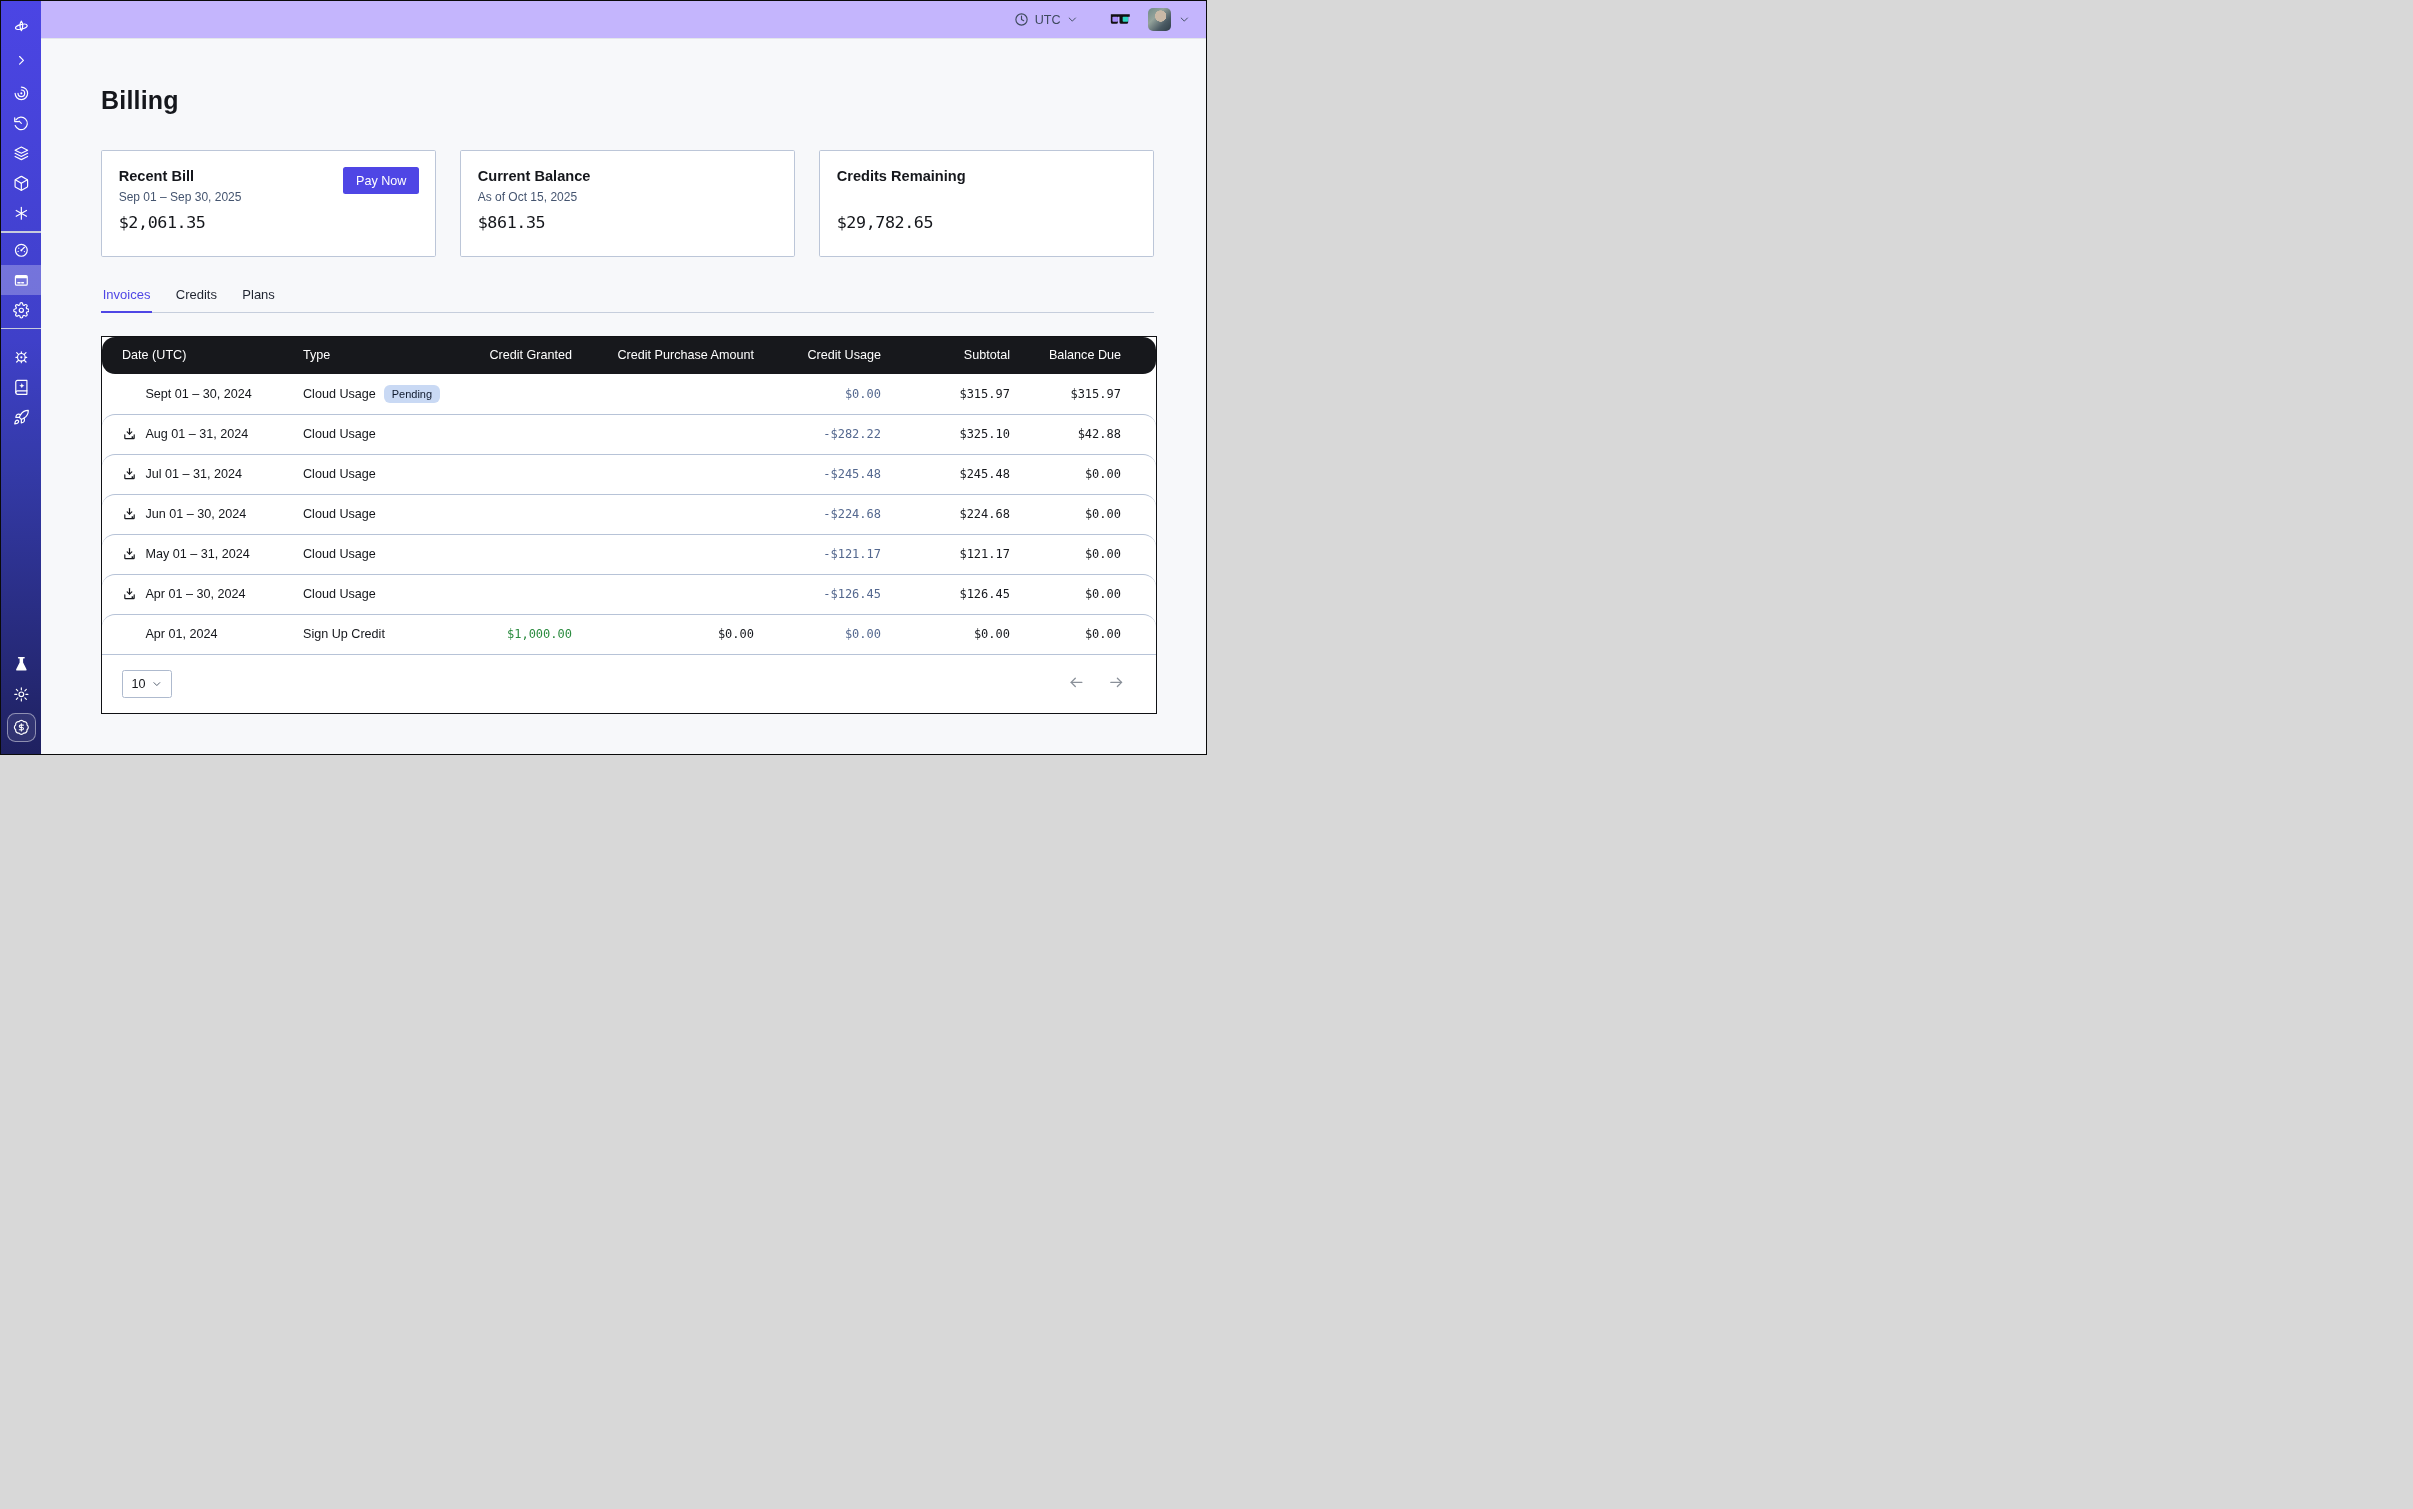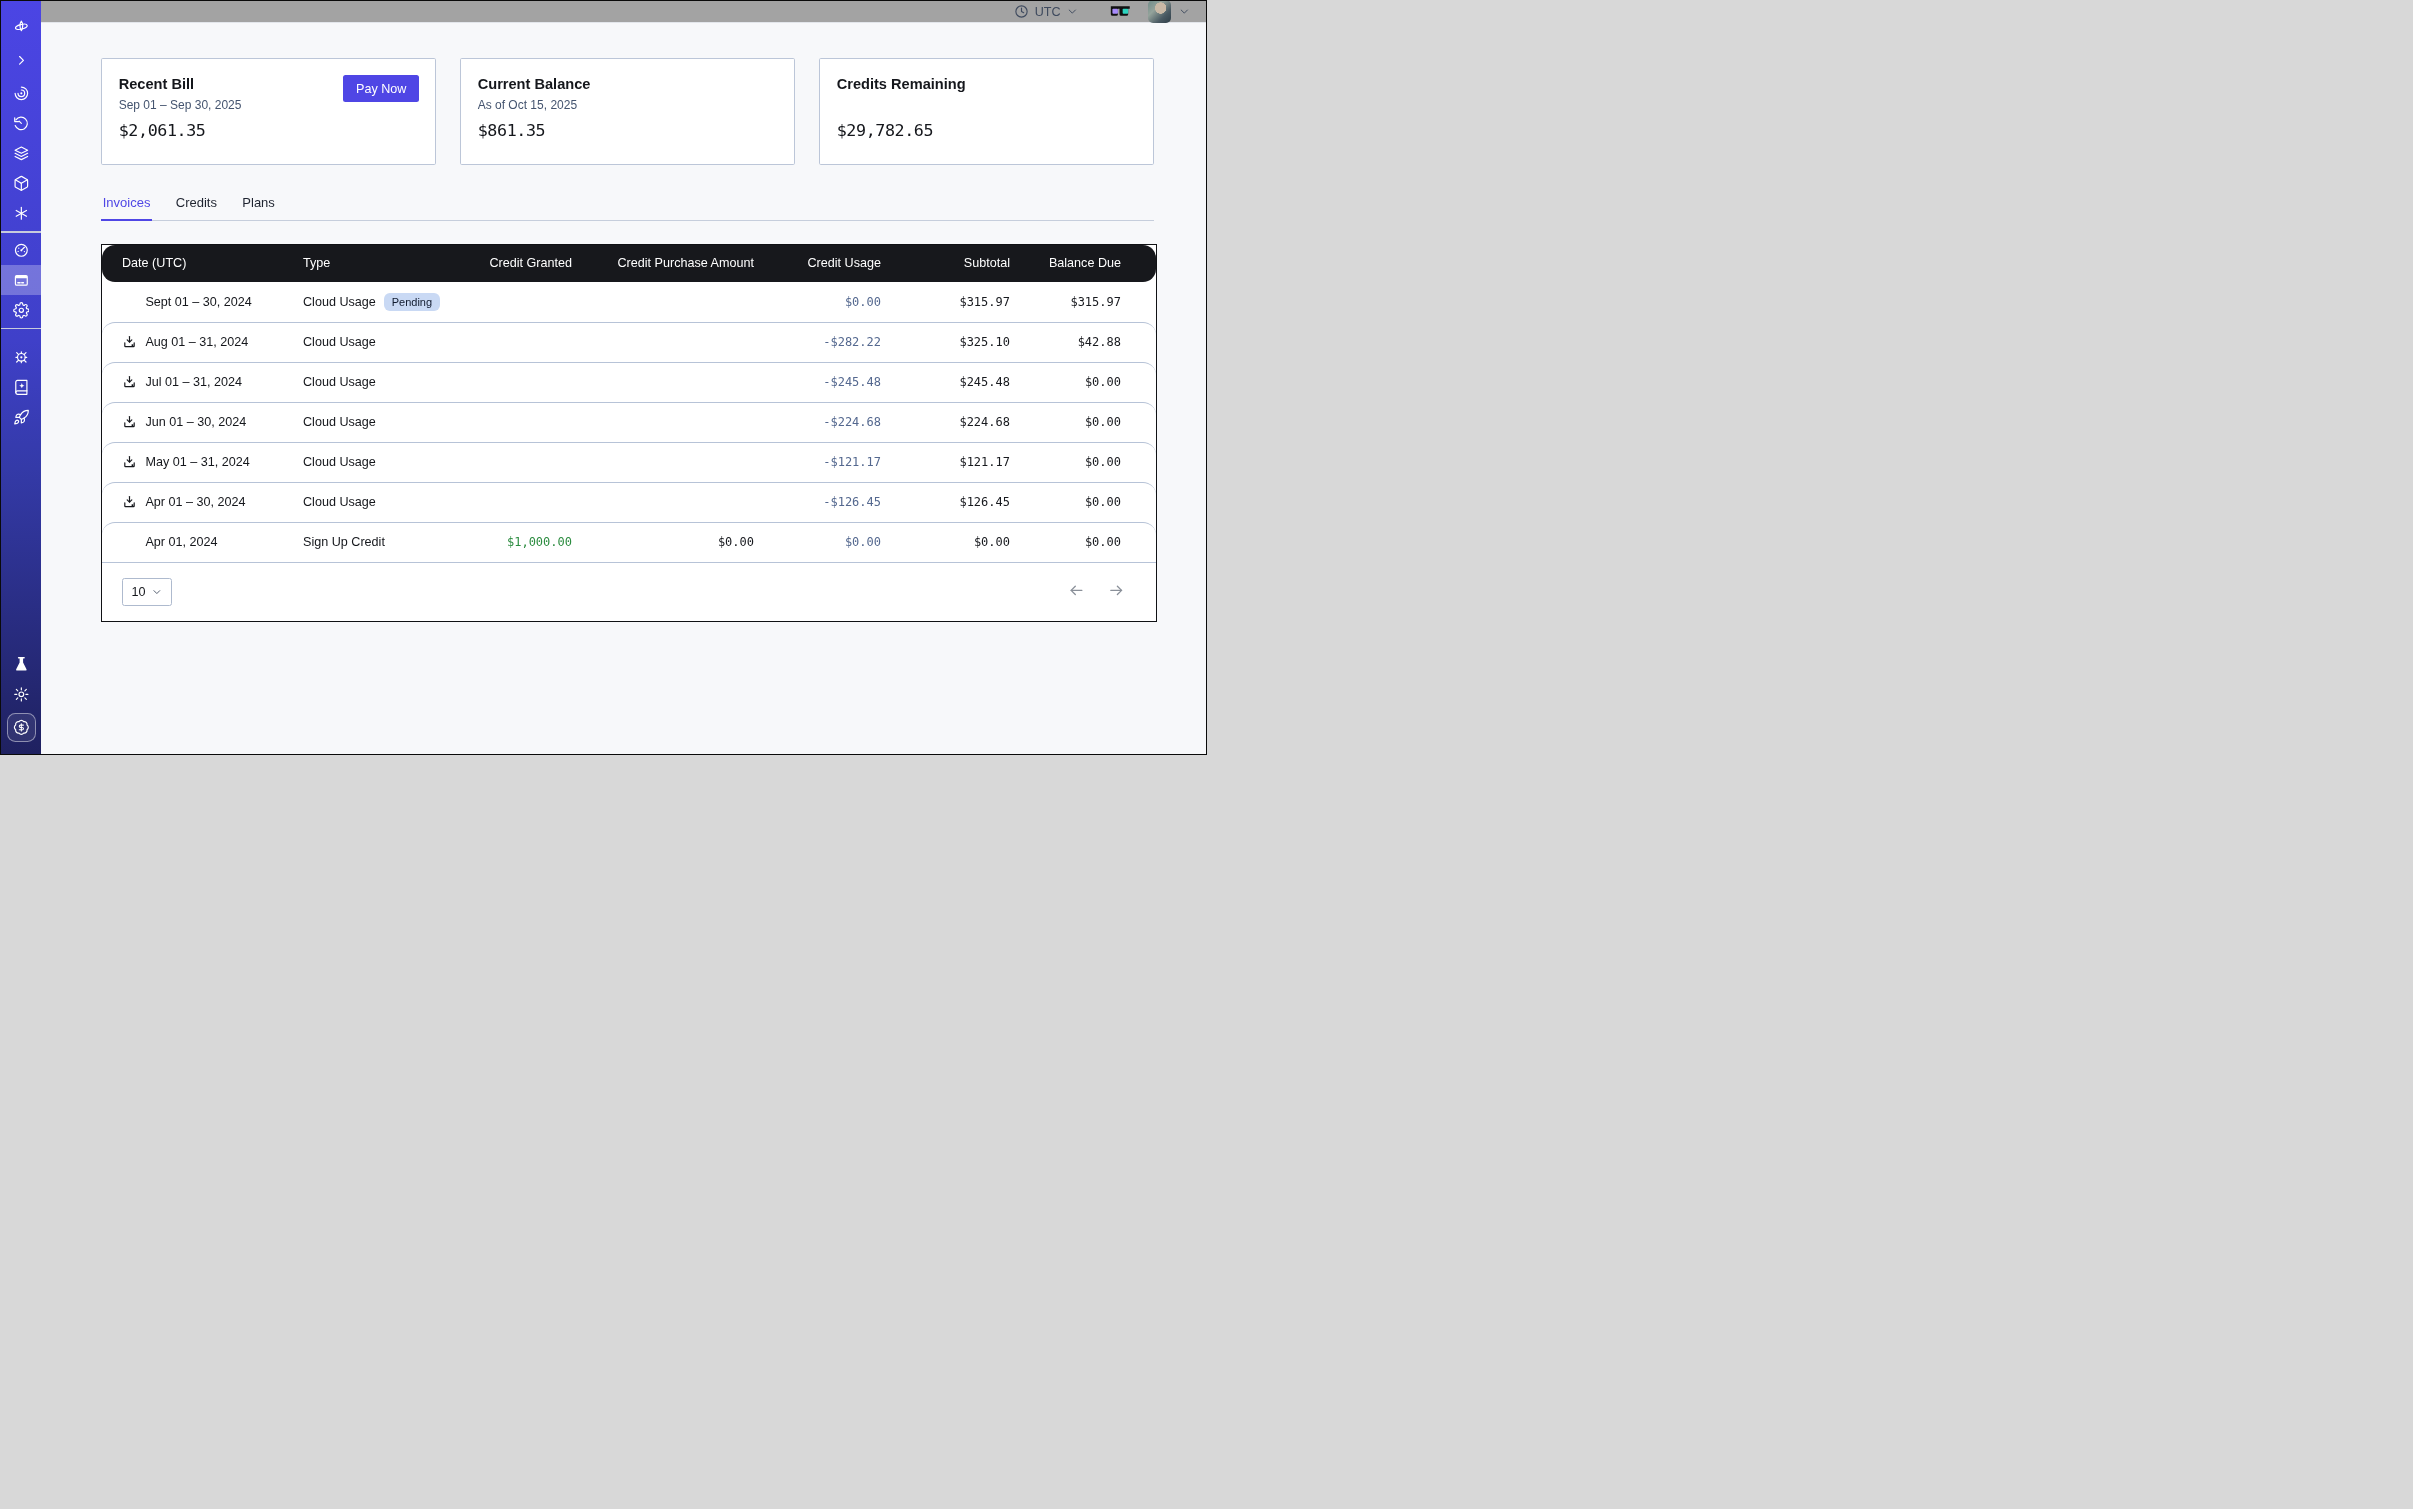--- a/index.html
+++ b/index.html
@@ -12,21 +12,21 @@
   .sb-item.active { background:rgba(255,255,255,0.27); }
   .sb-divider { width:40px; height:1.7px; background:#C7CBDC; margin:2.5px 0; }
   .sb-spacer { flex:1; }
   .wic { width:16.7px; height:16.7px; stroke:#fff; fill:none; stroke-width:1.7; stroke-linecap:round; stroke-linejoin:round; }
   .wic .fill { fill:#fff; stroke:none; }
   .coin-btn { width:29px; height:29px; border:1.3px solid rgba(255,255,255,0.45); background:rgba(255,255,255,0.08); border-radius:8.4px; display:flex; align-items:center; justify-content:center; margin:4.2px 0 11.7px; cursor:pointer; }
   .gap4 { height:3.3px; } .gap12 { height:10px; }
 
   
   .main { flex:1; display:flex; flex-direction:column; background:#F7F8FA; }
-  .topbar { height:22px; background:#a3a3a3; border-bottom:0.8px solid #E3E6EB; display:flex; align-items:center; justify-content:flex-end; padding-right:15px; }
+  .topbar { height:38px; background:#c4b5fd; border-bottom:0.8px solid #E3E6EB; display:flex; align-items:center; justify-content:flex-end; padding-right:15px; }
   .tz { display:flex; align-items:center; gap:5.9px; color:#3E4A5E; font-size:12.6px; cursor:pointer; }
   .tb-gap-lg { width:30px; } .tb-gap-md { width:16.7px; }
   .avatar-wrap { display:flex; align-items:center; gap:7.5px; cursor:pointer; }
   .avatar { width:22.6px; height:22.6px; border-radius:5px;
     background: radial-gradient(circle at 55% 35%, #c9b9a6 0 28%, transparent 30%),
                 linear-gradient(135deg,#6f8b88 0%, #94a39b 35%, #4a5a63 70%, #2f3e47 100%); }
   .dic { stroke:#3E4A5E; fill:none; stroke-width:1.8; stroke-linecap:round; stroke-linejoin:round; }
 
   .content { padding:0 0 0 60px; width:1157px; }
   h1.page-title { margin-top:47px; font-size:25px; font-weight:700; color:#15171C; letter-spacing:0.2px; }
@@ -218,20 +218,21 @@
       <div class="tb-gap-md"></div>
       <div class="avatar-wrap">
         <div class="avatar"></div>
         <svg class="dic" width="12.6" height="12.6" viewBox="0 0 24 24">
             <polyline points="6 9.5 12 15.5 18 9.5"></polyline>
           </svg>
       </div>
     </header>
 
     <div class="content">
+      <h1 class="page-title">Billing</h1>
 
       <div class="cards">
         <div class="card">
           <div class="card-head">
             <div class="card-title">Recent Bill</div>
             <div class="card-sub">Sep 01 – Sep 30, 2025</div>
           </div>
           <div class="card-amount">$2,061.35</div>
           <button class="pay-btn">Pay Now</button>
         </div>

